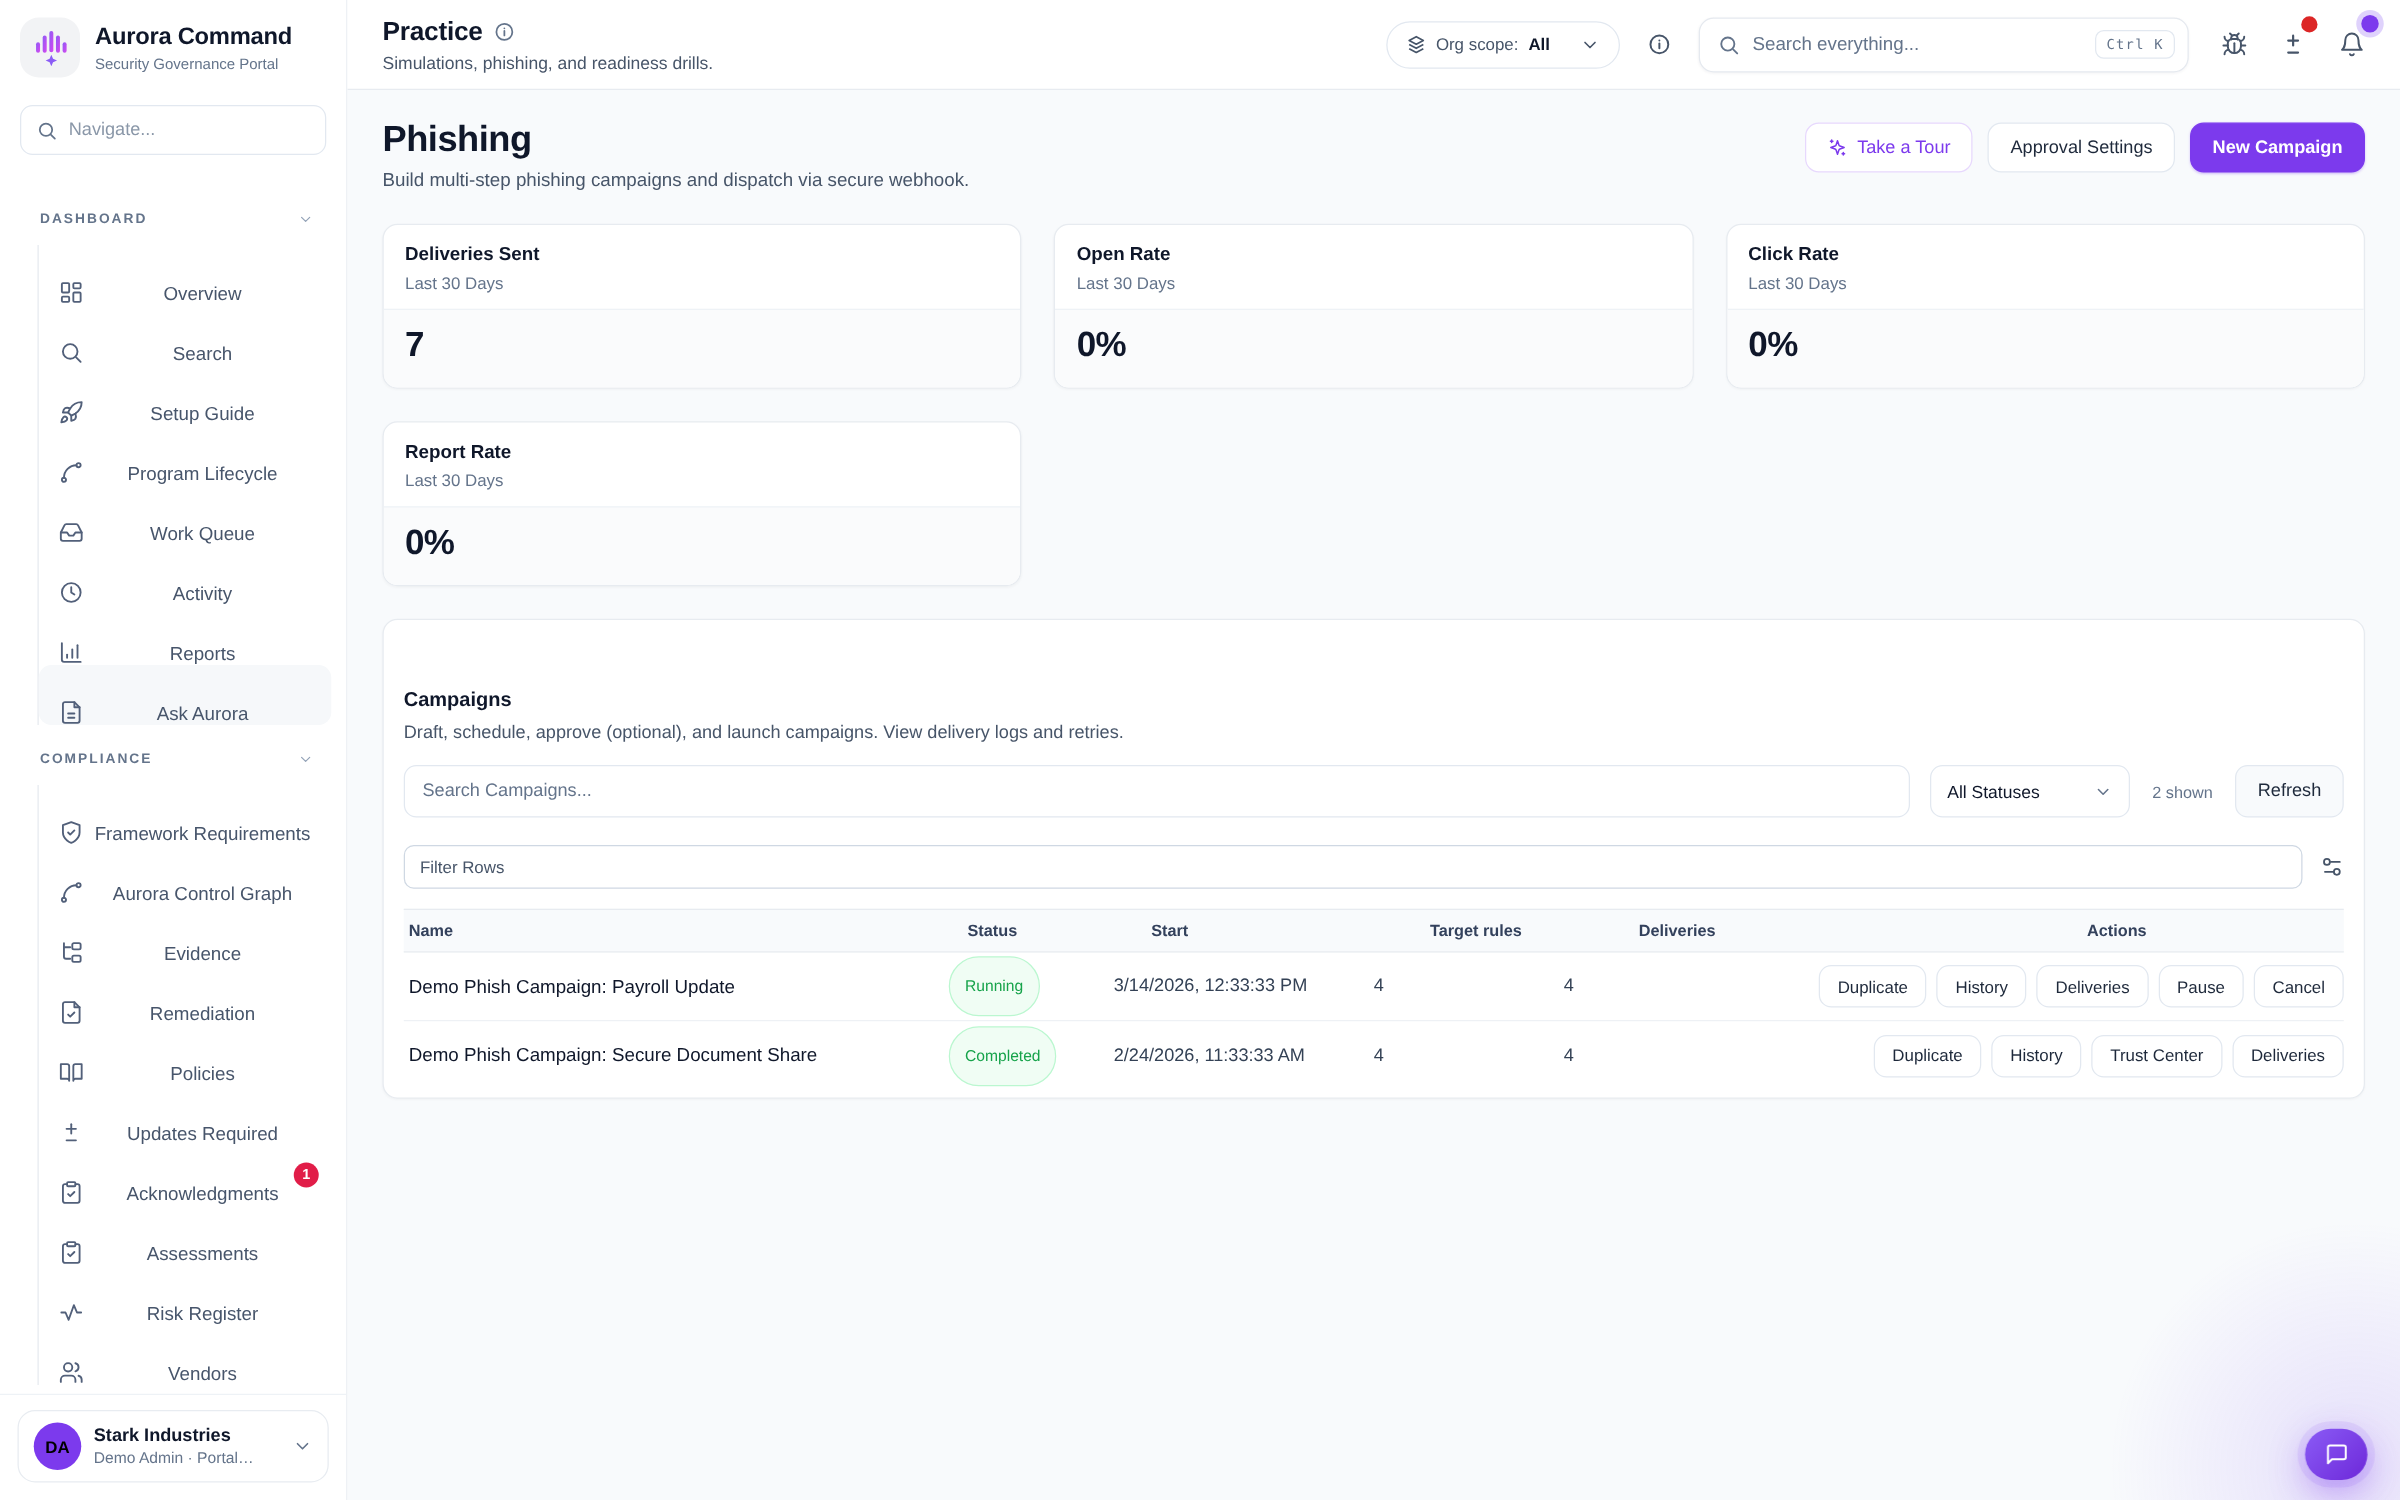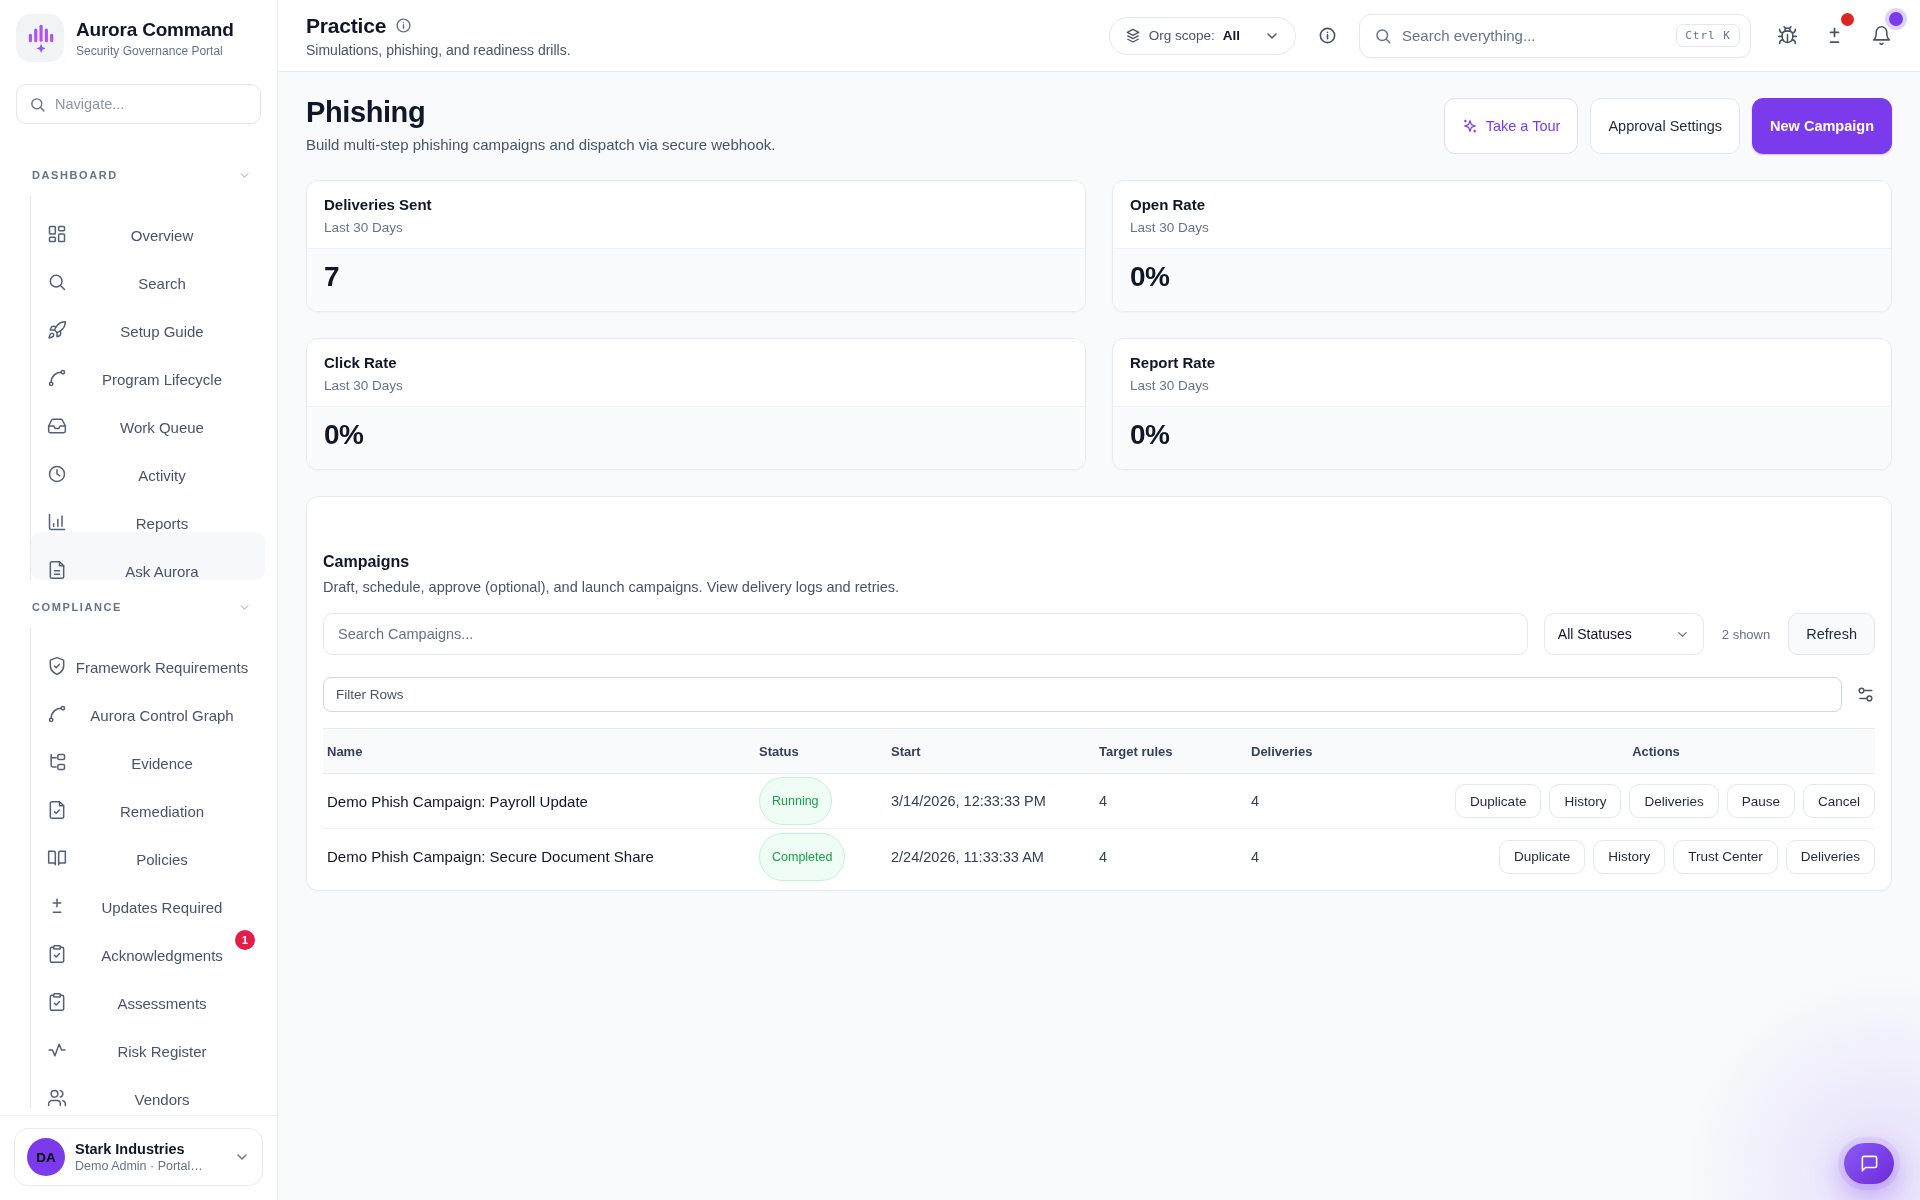--- a/index.html
+++ b/index.html
@@ -78,30 +78,30 @@
   .dot-red { position:absolute; top:-12px; right:-9px; width:13px; height:13px;
     border-radius:50%; background:#dc2626; }
   .dot-purple { position:absolute; top:-13px; right:-11px; width:14px; height:14px;
     border-radius:50%; background:#7c3aed; box-shadow:0 0 0 4px rgba(139,92,246,.28); }
 
   .content { flex:1; background:#f8fafc; padding:24px 28px; overflow:hidden; position:relative; }
   .page-head { display:flex; align-items:flex-start; justify-content:space-between; }
   .page-title { font-size:29px; font-weight:700; letter-spacing:-.4px; }
   .page-sub { font-size:15px; color:#475569; margin-top:7px; }
   .page-actions { display:flex; gap:12px; align-items:center; margin-top:2px; }
-  .btn { height:56px; border-radius:11px; font-family:inherit; font-size:14.5px;
+  .btn { height:40px; border-radius:11px; font-family:inherit; font-size:14.5px;
     display:inline-flex; align-items:center; gap:8px; padding:0 17px; cursor:pointer;
     border:1px solid #e2e8f0; background:#fff; color:#1e293b; font-weight:500; }
   .btn-tour { color:#7c3aed; border-color:#e7d8fd; }
   .btn-tour .icon { width:16px; height:16px; }
   .btn-primary { background:#7c3aed; border-color:#7c3aed; color:#fff; font-weight:600;
     box-shadow:0 1px 2px rgba(124,58,237,.3); }
 
   
-  .stats { display:grid; grid-template-columns:repeat(2,1fr); gap:26px; margin-top:26px; }
+  .stats { display:grid; grid-template-columns:repeat(3,1fr); gap:26px; margin-top:26px; }
   .stat-card { background:#fff; border:1px solid #e7ebf0; border-radius:12px; overflow:hidden;
     box-shadow:0 1px 2px rgba(15,23,42,.03); }
   .stat-top { padding:15px 17px 13px; }
   .stat-label { font-size:15px; font-weight:700; }
   .stat-period { font-size:13.5px; color:#64748b; margin-top:7px; }
   .stat-value { border-top:1px solid #eef2f6; background:#fafbfc; padding:12px 17px 18px;
     font-size:28px; font-weight:700; letter-spacing:-.5px; }
 
   
   .panel { margin-top:26px; background:#fff; border:1px solid #e7ebf0; border-radius:12px;
@@ -124,21 +124,21 @@
   .filter-input { flex:1; height:35px; border:1px solid #cfd8e3; border-radius:8px;
     display:flex; align-items:center; padding:0 12px; background:#fff; }
   .filter-input input { border:none; outline:none; flex:1; font-size:13.5px; color:#0f172a;
     font-family:inherit; background:transparent; }
   .filter-input input::placeholder { color:#475569; }
   .filter-gear { width:19px; height:19px; color:#475569; cursor:pointer; flex:none; background:none; border:none; padding:0; }
   .filter-gear .icon { width:19px; height:19px; display:block; }
 
   .grid-cols { display:grid; grid-template-columns:432px 132px 208px 152px 188px 1fr; align-items:center; }
   .thead { margin-top:16px; background:#f8fafc; border-top:1px solid #e7ebf0;
-    border-bottom:1px solid #e7ebf0; height:46px; }
+    border-bottom:1px solid #e7ebf0; height:35px;gap:15px; }
   .th { font-size:13px; font-weight:700; color:#33415c; padding:0 12px 0 4px; }
   .th:last-child { text-align:center; padding-right:2px; }
   .trow { height:55px; border-bottom:1px solid #eef1f5; }
   .trow:last-child { border-bottom:none; }
   .td { font-size:14.5px; color:#334155; padding:0 12px 0 4px; }
   .td.name { font-size:15px; color:#0f172a; }
   .badge { display:inline-block; font-size:12.5px; font-weight:500; color:#16a34a;
     background:#f0fdf4; border:1px solid #bbf7d0; border-radius:999px; padding:16px 12px; }
   .td.actions { display:flex; justify-content:flex-end; gap:8px; padding-right:0; }
   .btn-sm { height:34px; padding:0 14px; border:1px solid #e2e8f0; border-radius:10px;

